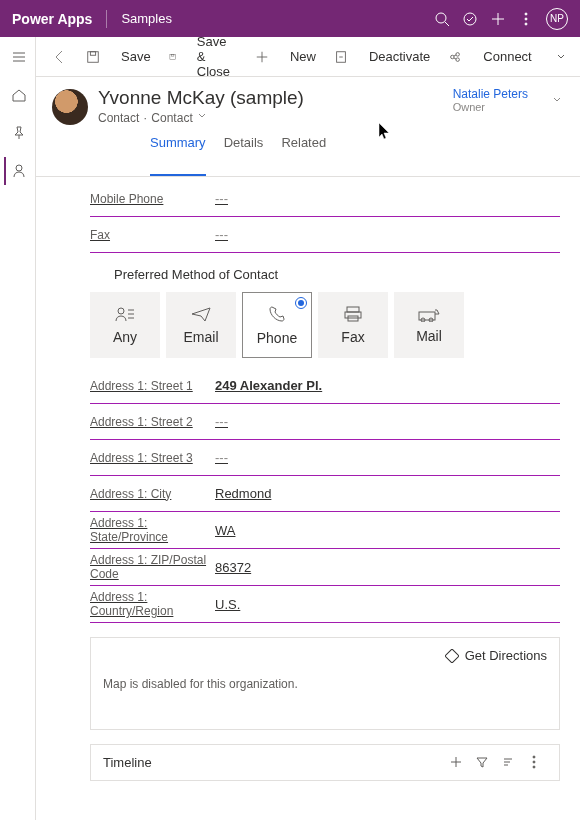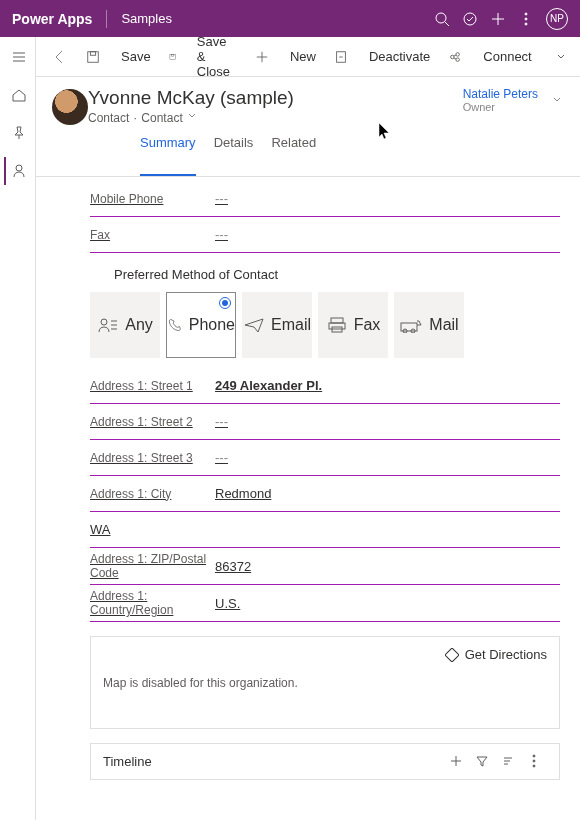--- a/index.html
+++ b/index.html
@@ -23,21 +23,21 @@
 
   .main { flex: 1; display: flex; flex-direction: column; overflow: hidden; }
 
   .cmdbar { height: 40px; border-bottom: 1px solid #e1dfdd; display: flex; align-items: center; padding: 0 8px; gap: 2px; }
   .cmdbar .cbtn { display: flex; align-items: center; gap: 21px; padding: 0 8px; height: 32px; font-size: 13px; color: #323130; cursor: pointer; }
   .cmdbar .cbtn svg { stroke: #605e5c; fill: none; }
   .cmdbar .divv { width: 1px; height: 18px; background: #e1dfdd; margin: 0 2px; }
   .cmdbar .spacer { flex: 1; }
   .cmdbar .back svg { stroke: #8a8886; }
 
-  .recordhead { padding: 10px 16px 0 16px; display: flex; align-items: flex-start; border-bottom: 1px solid #e1dfdd; }
+  .recordhead { padding: 10px 16px 0 16px; display: flex; align-items: flex-start; gap: 10px; border-bottom: 1px solid #e1dfdd; }
   .recordhead .photo { width: 36px; height: 36px; border-radius: 50%; background: radial-gradient(circle at 40% 35%, #d19a6a 0 35%, #3a2a1f 36% 100%); flex-shrink: 0; margin-top:2px; }
   .recordhead .titlecol { flex: 1; }
   .recordhead h1 { font-size: 19px; font-weight: 400; color: #323130; }
   .recordhead .sub { font-size: 12px; color: #605e5c; display: flex; gap: 4px; margin-top: 2px; }
   .recordhead .ownercol { text-align: left; font-size: 12px; }
   .recordhead .ownercol .ownerlink { color: #2266dd; cursor: pointer; }
   .recordhead .ownercol .ownerlbl { color: #8a8886; font-size: 11px; }
   .recordhead .chev { margin-left: 12px; margin-top: 6px; cursor: pointer; }
   .recordhead .chev svg { stroke: #8a8886; fill: none; }
 
@@ -50,21 +50,21 @@
   .scroll::-webkit-scrollbar-thumb { background: #c8c6c4; border-radius: 4px; }
 
   .frow { display: flex; align-items: center; border-bottom: 1px solid #a21caf; min-height: 36px; padding: 4px 0; text-decoration: underline; }
   .frow .flabel { width: 125px; font-size: 12px; color: #605e5c; padding-right: 8px; }
   .frow .fval { font-size: 13px; color: #323130; }
   .frow .fval.dash { color: #8a8886; }
 
   .sectlabel { font-size: 13px; color: #323130; padding: 14px 0 10px 0; margin-left: 24px; }
 
   .tiles { display: flex; gap: 6px; margin-bottom: 10px; }
-  .tile { width: 70px; height: 66px; background: #f3f2f1; display: flex; flex-direction: row; align-items: center; justify-content: center; gap: 6px; font-size: 16px; cursor: pointer; position: relative; }
+  .tile { width: 70px; height: 66px; background: #f3f2f1; display: flex; flex-direction: column; align-items: center; justify-content: center; gap: 6px; font-size: 14px; cursor: pointer; position: relative; }
   .tile.sel { background: #fff; border: 1px solid #8a8886; }
   .tile .radio { position: absolute; top: 4px; right: 4px; width: 12px; height: 12px; border-radius: 50%; border: 1px solid #8a8886; }
   .tile.sel .radio { border-color: #2266dd; }
   .tile.sel .radio::after { content: ""; position: absolute; inset: 2px; background: #2266dd; border-radius: 50%; }
   .tile svg { stroke: #605e5c; fill: none; }
   .tile .tlabel { color: #323130; }
 
   .card { border: 1px solid #e1dfdd; margin-top: 14px; padding: 10px 12px; }
   .card .cardhead { display: flex; align-items: center; justify-content: flex-end; gap: 6px; color: #323130; cursor: pointer; font-size: 13px; }
   .card .cardhead svg { stroke: #323130; fill: none; }
@@ -248,32 +248,32 @@
         <div class="tile">
           <svg width="22" height="18" viewBox="0 0 22 18">
               <circle cx="7" cy="6" r="3"></circle>
               <path d="M2 16c0-3 2-5 5-5s5 2 5 5"></path>
               <line x1="14" y1="5" x2="20" y2="5"></line>
               <line x1="14" y1="9" x2="20" y2="9"></line>
               <line x1="14" y1="13" x2="20" y2="13"></line>
             </svg>
           <span class="tlabel">Any</span>
         </div>
+        <div class="tile">
+          <svg width="22" height="18" viewBox="0 0 22 18">
+              <path d="M2 9l18-6-5 13-4-5z"></path>
+            </svg>
+          <span class="tlabel">Email</span>
+        </div>
         <div class="tile sel">
           <span class="radio"></span>
           <svg width="20" height="20" viewBox="0 0 20 20">
               <path d="M5 3c-1 0-2 1-2 2 0 6 6 12 12 12 1 0 2-1 2-2l-1-3-3 1c-2-1-4-3-5-5l1-3z"></path>
             </svg>
           <span class="tlabel">Phone</span>
-        </div>
-        <div class="tile">
-          <svg width="22" height="18" viewBox="0 0 22 18">
-              <path d="M2 9l18-6-5 13-4-5z"></path>
-            </svg>
-          <span class="tlabel">Email</span>
         </div>
         <div class="tile">
           <svg width="22" height="18" viewBox="0 0 22 18">
               <rect x="5" y="2" width="12" height="5"></rect>
               <rect x="3" y="7" width="16" height="6"></rect>
               <rect x="6" y="11" width="10" height="5"></rect>
             </svg>
           <span class="tlabel">Fax</span>
         </div>
         <div class="tile">
@@ -297,20 +297,21 @@
       </div>
       <div class="frow">
         <div class="flabel">Address 1: Street 3</div>
         <div class="fval dash">---</div>
       </div>
       <div class="frow">
         <div class="flabel">Address 1: City</div>
         <div class="fval">Redmond</div>
       </div>
       <div class="frow">
+        <div class="flabel">Address 1: State/Province</div>
         <div class="fval">WA</div>
       </div>
       <div class="frow">
         <div class="flabel">Address 1: ZIP/Postal Code</div>
         <div class="fval">86372</div>
       </div>
       <div class="frow">
         <div class="flabel">Address 1: Country/Region</div>
         <div class="fval">U.S.</div>
       </div>

